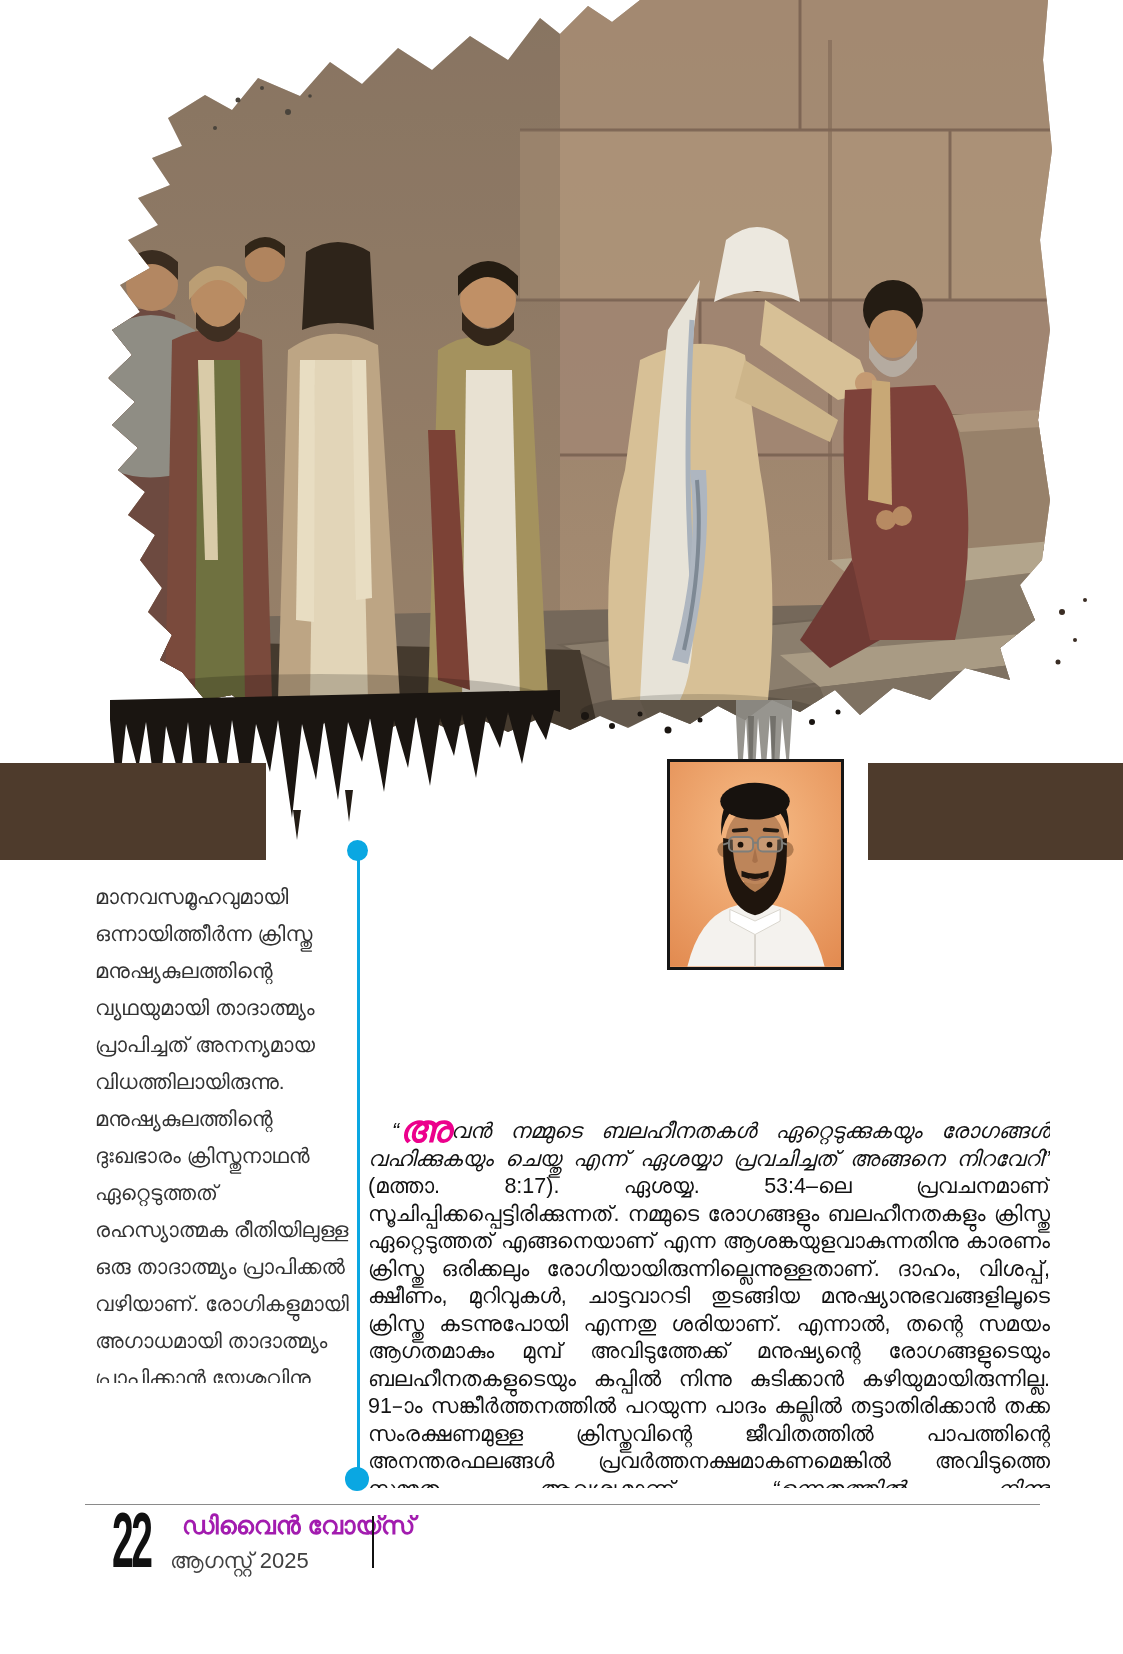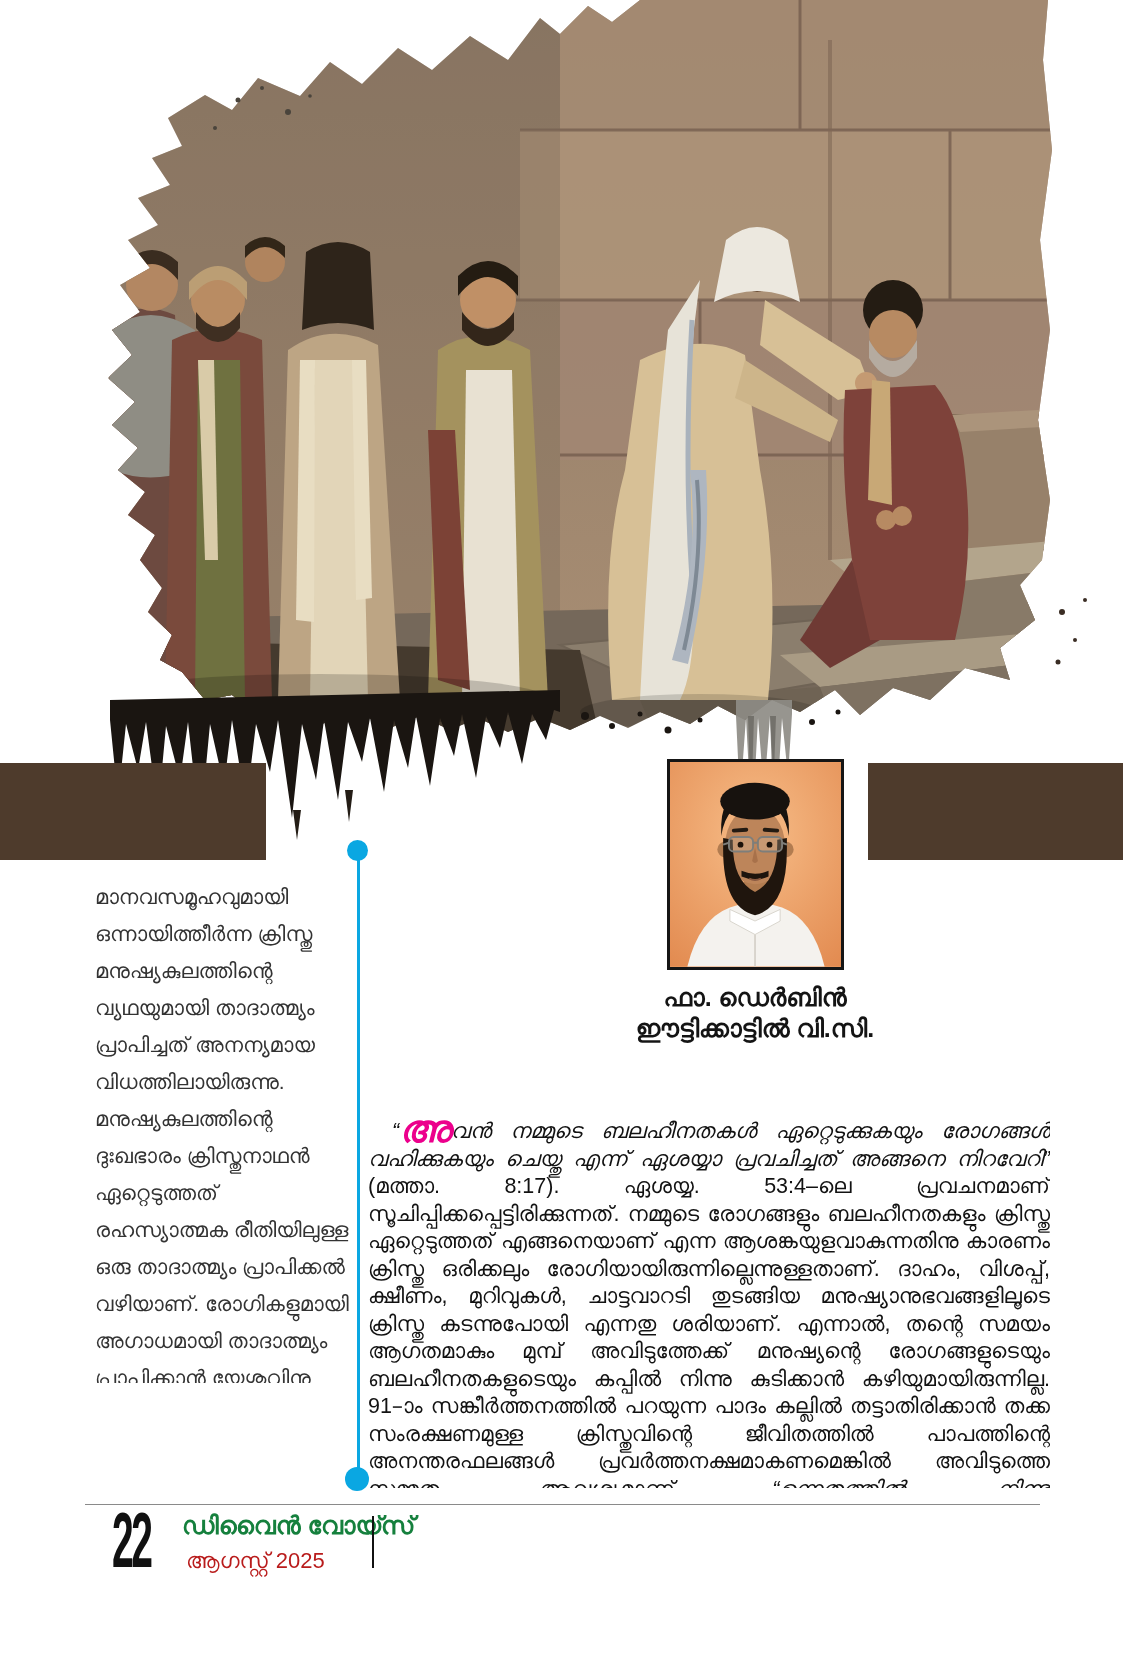--- a/index.html
+++ b/index.html
@@ -32,22 +32,22 @@
   
   #article{left:368px;top:1118px;width:682px;height:370px;color:#121212;
            font-size:21.5px;line-height:27.5px;text-align:justify;overflow:hidden;}
   #article p{margin:0;text-indent:24px;}
   .ital{font-style:italic;}
   .dropcap{color:#ec008c;font-size:38px;font-weight:bold;font-style:italic;line-height:10px;vertical-align:-4px;}
   
   #footer-rule{left:85px;top:1504px;width:955px;height:1px;background:#8a8a8a;}
   #footer-pagenum{left:112px;top:1496px;width:70px;color:#111;font-size:50px;font-weight:bold;
                   transform:scaleY(1.55) scaleX(0.78);transform-origin:left top;letter-spacing:-3px;}
-  #footer-mag{left:182px;top:1511px;font-size:25px;font-weight:bold;color:#15803d;}
-  #footer-issue{left:186px;top:1548px;font-size:22px;color:#b91c1c;}
+  #footer-mag{left:182px;top:1511px;font-size:25px;font-weight:bold;color:#a21caf;}
+  #footer-issue{left:170px;top:1548px;font-size:22px;color:#404040;}
   #footer-vline{left:372px;top:1516px;width:2px;height:52px;background:#111;}
 </style>
 </head>
 <body>
 
 <div id="page">
 
   <svg id="hero" class="abs" viewBox="0 0 1123 860" aria-hidden="true">
     <defs>
       <linearGradient id="wallg" x1="0" y1="0" x2="0" y2="1">
@@ -212,24 +212,20 @@
       <circle cx="73" cy="85" r="3" fill="#1c120a"></circle>
         <circle cx="103" cy="85" r="3" fill="#1c120a"></circle>
       <path d="M88,88 L85,102 Q88,106 91,102 Z" fill="#a8714a"></path>
     </svg>
   </div>
 
   <div id="divider-dot-top" class="abs"></div>
   <div id="divider-line" class="abs"></div>
   <div id="divider-dot-bottom" class="abs"></div>
 
-  <div id="author" class="abs">
-    <div class="l1">ഫാ. ഡെർബിൻ</div>
-    <div class="l2">ഈട്ടിക്കാട്ടിൽ വി.സി.</div>
-  </div>
 
 
   <div id="sidebar" class="abs">മാനവസമൂഹവുമായി ഒന്നായിത്തീർന്ന ക്രിസ്തു മനുഷ്യകുലത്തിന്റെ വ്യഥയുമായി താദാത്മ്യം പ്രാപിച്ചത് അനന്യമായ വിധത്തിലായിരുന്നു. മനുഷ്യകുലത്തിന്റെ ദുഃഖഭാരം ക്രിസ്തുനാഥൻ ഏറ്റെടുത്തത് രഹസ്യാത്മക രീതിയിലുള്ള ഒരു താദാത്മ്യം പ്രാപിക്കൽ വഴിയാണ്. രോഗികളുമായി അഗാധമായി താദാത്മ്യം പ്രാപിക്കാൻ യേശുവിനു കഴിഞ്ഞുവെന്നത് സുവിശേഷങ്ങൾ സാക്ഷ്യപ്പെടുത്തുന്നു.</div>
 
   <div id="article" class="abs">
     <p><span class="ital">“</span><span class="dropcap">അ</span><span class="ital">വൻ നമ്മുടെ ബലഹീനതകൾ ഏറ്റെടുക്കുകയും രോഗങ്ങൾ വഹിക്കുകയും ചെയ്തു എന്ന് ഏശയ്യാ പ്രവചിച്ചത് അങ്ങനെ നിറവേറി” </span><span>(മത്താ. 8:17). ഏശയ്യ. 53:4–ലെ പ്രവചനമാണ് സൂചിപ്പിക്കപ്പെട്ടിരിക്കുന്നത്. നമ്മുടെ രോഗങ്ങളും ബലഹീനതകളും ക്രിസ്തു ഏറ്റെടുത്തത് എങ്ങനെയാണ് എന്ന ആശങ്കയുളവാകുന്നതിനു കാരണം ക്രിസ്തു ഒരിക്കലും രോഗിയായിരുന്നില്ലെന്നുള്ളതാണ്. ദാഹം, വിശപ്പ്, ക്ഷീണം, മുറിവുകൾ, ചാട്ടവാറടി തുടങ്ങിയ മനുഷ്യാനുഭവങ്ങളിലൂടെ ക്രിസ്തു കടന്നുപോയി എന്നതു ശരിയാണ്. എന്നാൽ, തന്റെ സമയം ആഗതമാകും മുമ്പ് അവിടുത്തേക്ക് മനുഷ്യന്റെ രോഗങ്ങളുടെയും ബലഹീനതകളുടെയും കപ്പിൽ നിന്നു കുടിക്കാൻ കഴിയുമായിരുന്നില്ല. 91–ാം സങ്കീർത്തനത്തിൽ പറയുന്ന പാദം കല്ലിൽ തട്ടാതിരിക്കാൻ തക്ക സംരക്ഷണമുള്ള ക്രിസ്തുവിന്റെ ജീവിതത്തിൽ പാപത്തിന്റെ അനന്തരഫലങ്ങൾ പ്രവർത്തനക്ഷമാകണമെങ്കിൽ അവിടുത്തെ സമ്മതം ആവശ്യമാണ്. </span><span class="ital">“ഉന്നതത്തിൽ നിന്നു നല്കപ്പെട്ടില്ലായിരുന്നെങ്കിൽ എന്റെ മേൽ ഒരധി</span></p>
   </div>
 
   <div id="footer-rule" class="abs"></div>
   <div id="footer-pagenum" class="abs">22</div>

